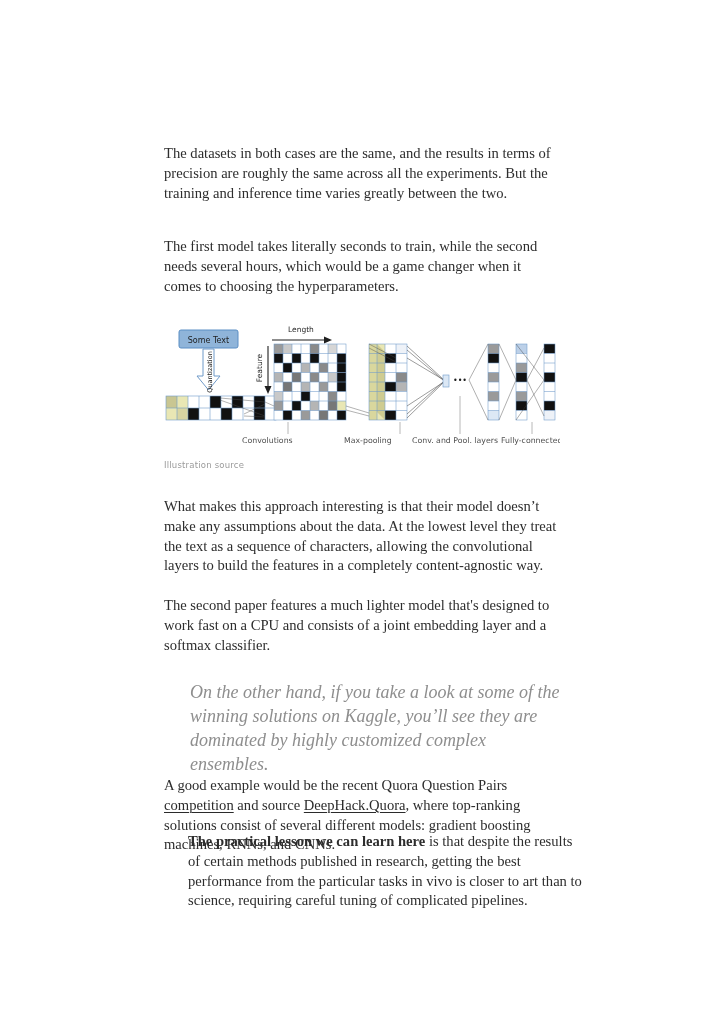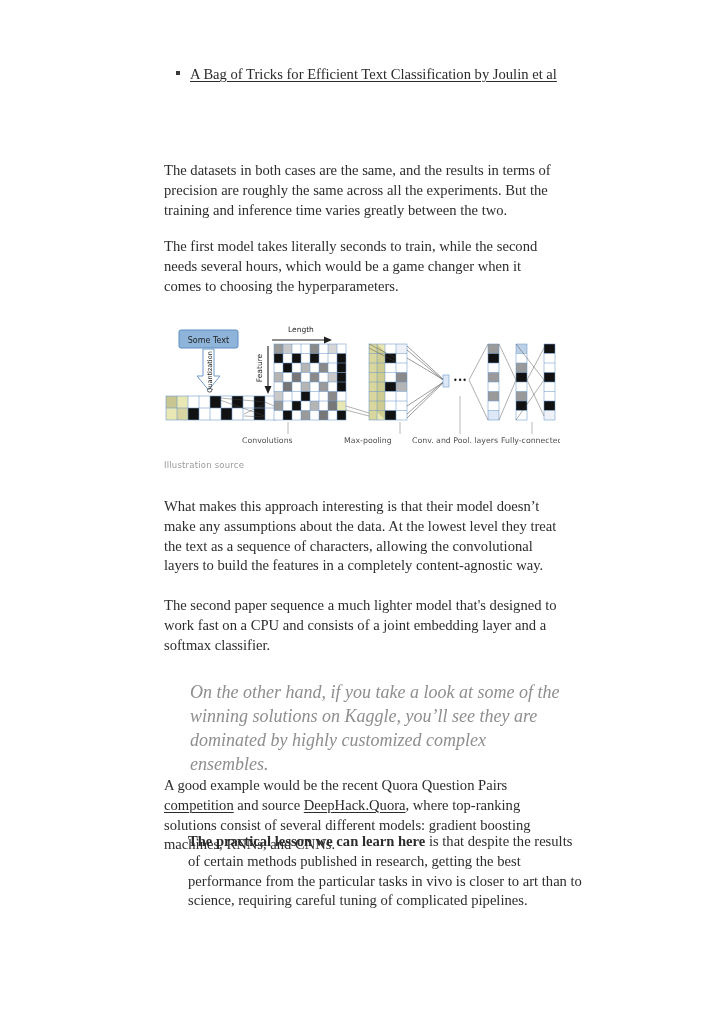--- a/index.html
+++ b/index.html
@@ -58,21 +58,21 @@
   
   .para {
     position: absolute;
     left: 0;
     width: 396px;
     font-size: 14.6px;
     line-height: 19.8px;
     color: #2d2d2d;
     margin: 0;
   }
-  .para-a { top: 161px; }
+  .para-a { top: 144px; }
   .para-b { top: 237px; font-family: Liberation Serif, serif; }
   .para-c { top: 497px; }
   .para-d { top: 596px; }
   .para-e { top: 776px; }
   .para-f { top: 832px; margin-left: 24px; }
 
   .inline-link {
     color: #2b2b2b;
     text-underline-offset: 2px;
     text-decoration-thickness: 1px;
@@ -114,24 +114,20 @@
     letter-spacing: .2px;
   }
   .fig-svg { display: block; }
 </style>
 </head>
 <body>
 
 <div class="page">
 
   <ul class="ref-list">
-    <li class="ref-item">
-      <span class="bullet"></span>
-      <a class="ref-link" href="#">A Bag of Tricks for Efficient Text Classification by Joulin et al</a>
-    </li>
   </ul>
 
   <p class="para para-a">The datasets in both cases are the same, and the results in terms of precision are roughly the same across all the experiments. But the training and inference time varies greatly between the two.</p>
 
   <p class="para para-b">The first model takes literally seconds to train, while the second needs several hours, which would be a game changer when it comes to choosing the hyperparameters.</p>
 
   <figure class="figure" style="margin:0;">
     <div class="fig-canvas">
       <svg class="fig-svg" width="396" height="128" viewBox="0 0 396 128" font-family="DejaVu Sans, Liberation Sans, sans-serif">
 
@@ -408,21 +404,21 @@
         <text x="180" y="125" font-size="7.8" fill="#4f4f4f">Max-pooling</text>
         <text x="248" y="125" font-size="7.8" fill="#4f4f4f">Conv. and Pool. layers</text>
         <text x="337" y="125" font-size="7.8" fill="#4f4f4f">Fully-connected</text>
       </svg>
     </div>
     <figcaption class="fig-caption">Illustration source</figcaption>
   </figure>
 
   <p class="para para-c">What makes this approach interesting is that their model doesn’t make any assumptions about the data. At the lowest level they treat the text as a sequence of characters, allowing the convolutional layers to build the features in a completely content-agnostic way.</p>
 
-  <p class="para para-d">The second paper sequence a much lighter model that's designed to work fast on a CPU and consists of a joint embedding layer and a softmax classifier.</p>
+  <p class="para para-d">The second paper features a much lighter model that's designed to work fast on a CPU and consists of a joint embedding layer and a softmax classifier.</p>
 
   <blockquote class="quote">On the other hand, if you take a look at some of the winning solutions on Kaggle, you’ll see they are dominated by highly customized complex ensembles.</blockquote>
 
   <p class="para para-e"><span>A good example would be the recent Quora Question Pairs </span><a class="inline-link" href="#">competition</a><span> and source </span><a class="inline-link" href="#">DeepHack.Quora</a><span>, where top-ranking solutions consist of several different models: gradient boosting machines, RNNs, and CNNs.</span></p>
 
   <p class="para para-f"><strong class="lead-bold">The practical lesson we can learn here</strong><span> is that despite the results of certain methods published in research, getting the best performance from the particular tasks in vivo is closer to art than to science, requiring careful tuning of complicated pipelines.</span></p>
 
 </div>
 
 </body></html>

